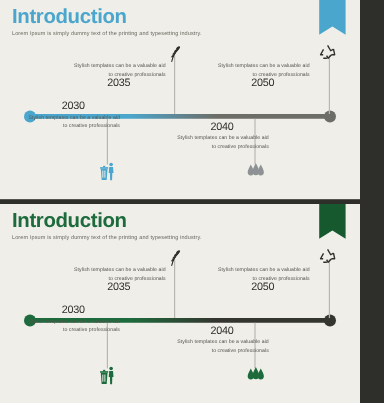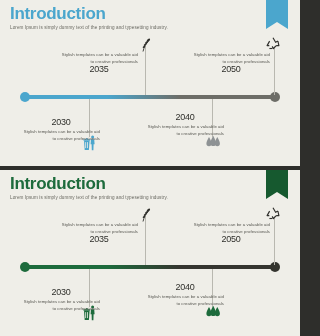--- a/index.html
+++ b/index.html
@@ -54,23 +54,23 @@
     font-size:9px;color:#2f2f2b;text-align:center;font-weight:normal;
     letter-spacing:-0.2px;line-height:1.1;
   }
   .ev.above{text-align:right;}
   .ev.below .body{margin-top:1px;}
 
   .icon{position:absolute;width:14px;height:16px;}
 
   
   .ev-2035{left:60px;top:52px;}
-  .ev-2050{left:192px;top:52px;}
-  .ev-2030{left:22px;top:118px;}
-  .ev-2040{left:146px;top:101px;margin-top:12px;}
+  .ev-2050{left:180px;top:52px;}
+  .ev-2030{left:22px;top:84px;}
+  .ev-2040{left:146px;top:101px;}
 
   .stem-2035{left:145px;top:46px;height:49px;}
   .stem-2050{left:274px;top:46px;height:49px;}
   .stem-2030{left:89px;top:99px;height:38px;}
   .stem-2040{left:212px;top:99px;height:38px;}
 
   .ic-leaf{left:139px;top:37px;}
   .ic-recycle{left:266px;top:36px;}
   .ic-bin{left:82px;top:135px;}
   .ic-drop{left:205px;top:135px;}

